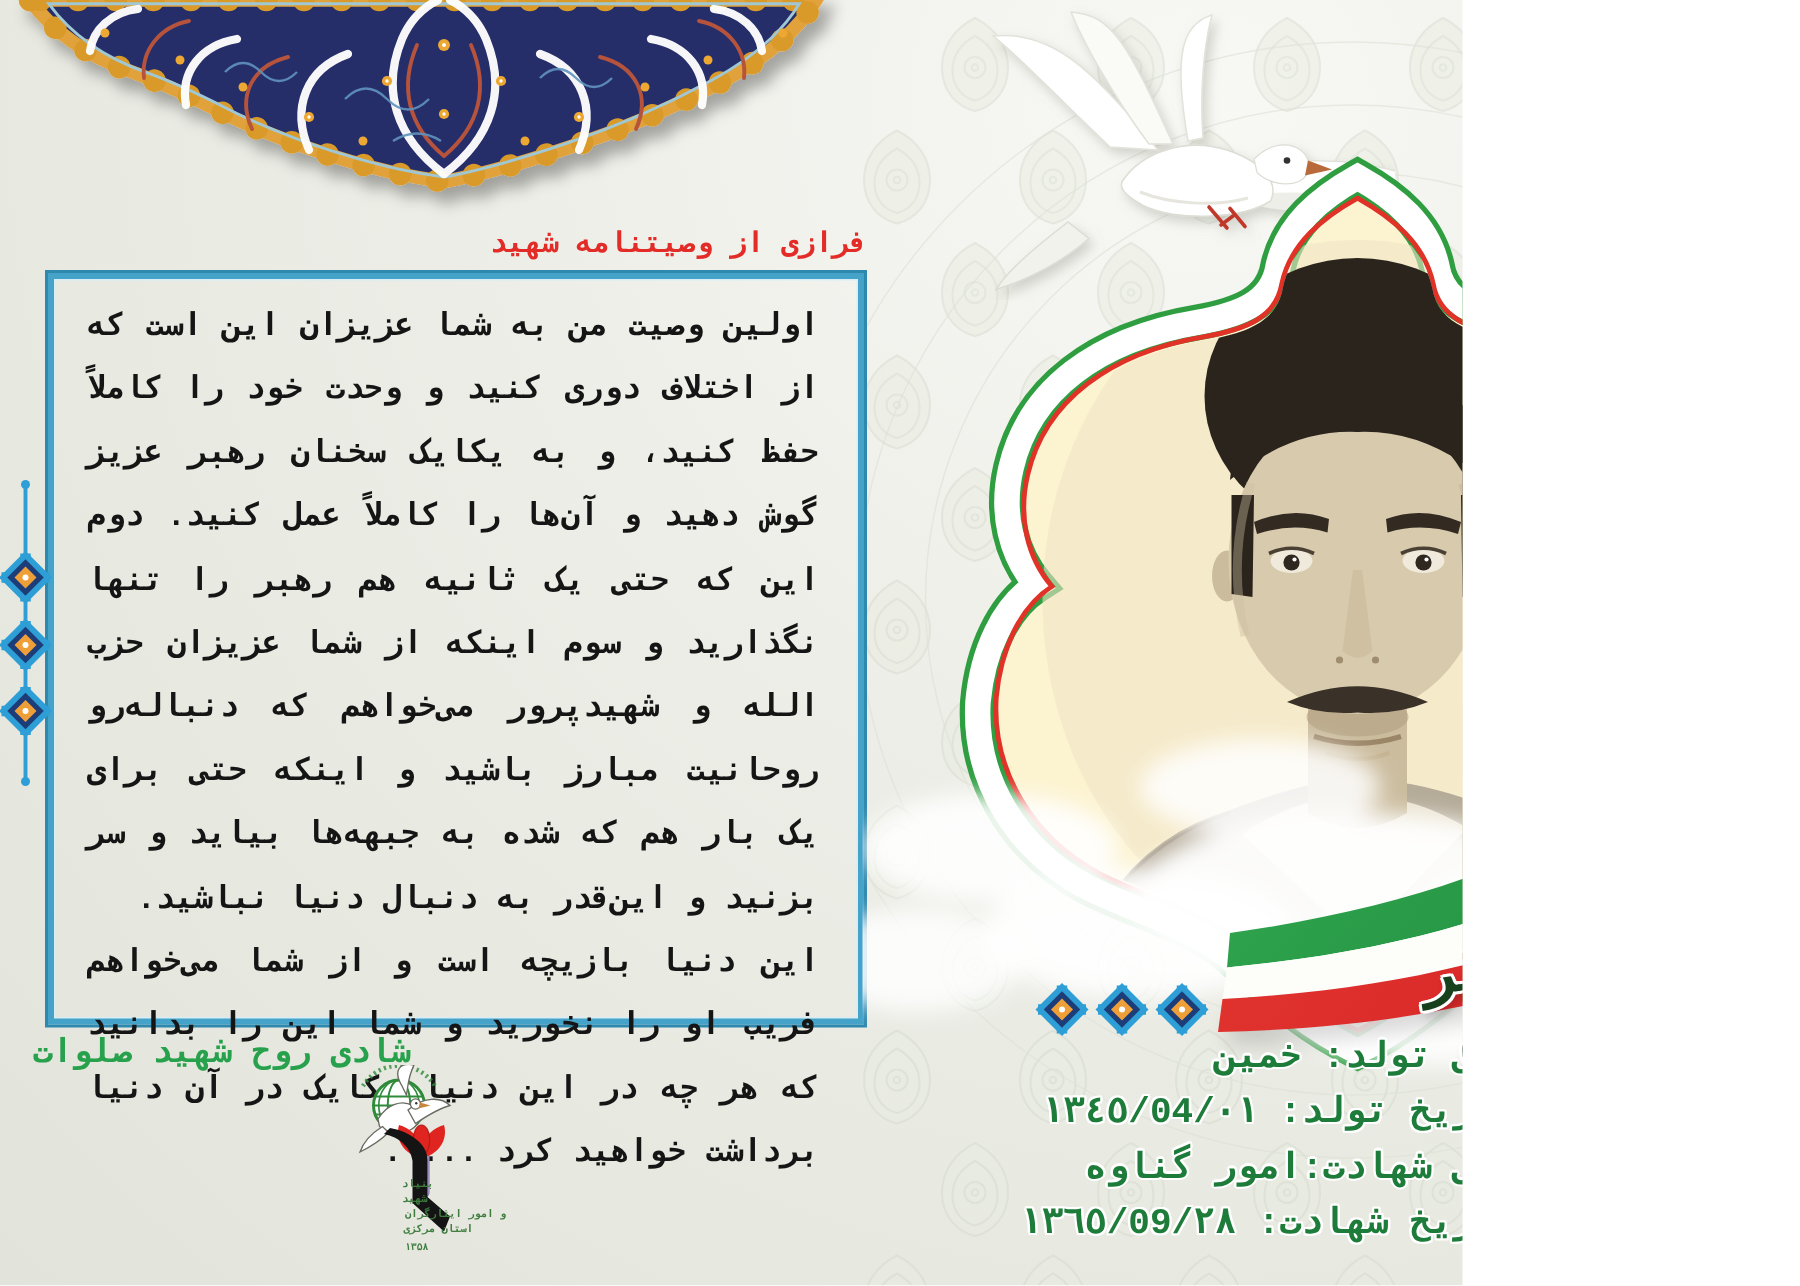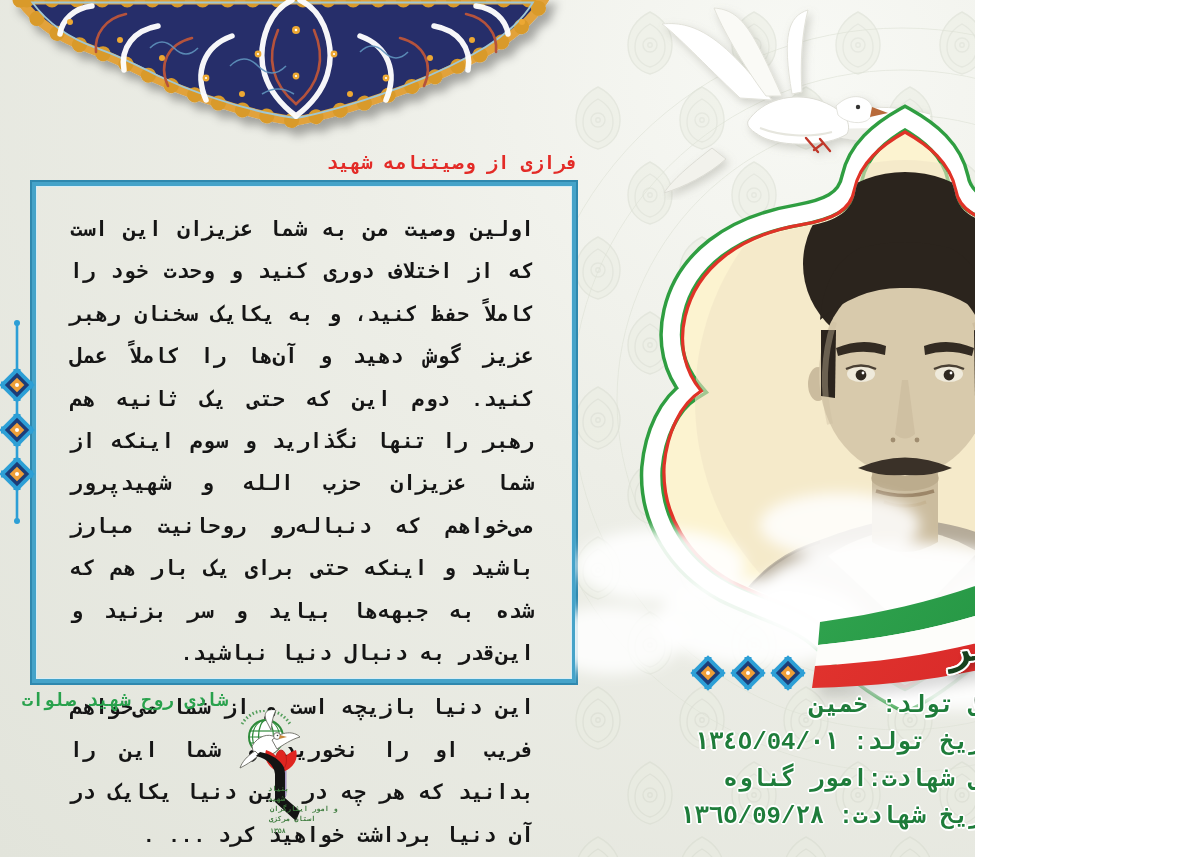--- a/index.html
+++ b/index.html
@@ -15,26 +15,26 @@
     font-size:19px; font-weight:bold; color:#e32b27; z-index:5;
   }
   .will-box{
     left:30px; top:180px; width:548px; height:505px; box-sizing:border-box;
     border:2px solid #2f88ae;
     box-shadow: inset 0 0 0 4px #45a3c9, inset 0 0 0 5px #d8edf5;
     background:transparent; z-index:4;
     padding:16px 30px 10px 26px;
   }
   .will-box p{
-    margin:12px; direction:rtl; text-align:justify; text-align-last:right;
+    margin:0; direction:rtl; text-align:justify; text-align-last:right;
     font-size:21px; font-weight:bold; color:#151515; line-height:2.02;
   }
   .salawat{
     left:22px; top:689px; width:300px; direction:rtl; text-align:left;
-    font-size:18px; font-weight:bold; color:#28a14c; z-index:5;
+    font-size:22px; font-weight:bold; color:#28a14c; z-index:5;
   }
   
   .martyr-name{
     left:880px; top:568px; width:330px; height:140px; z-index:30;
     transform:rotate(-9deg); direction:rtl; text-align:center;
     font-weight:bold; line-height:1.1;
   }
   .martyr-name .t-red{
     display:inline-block; color:#d42523; font-size:45px;
     transform:rotate(-17deg) translate(-2px,10px);

